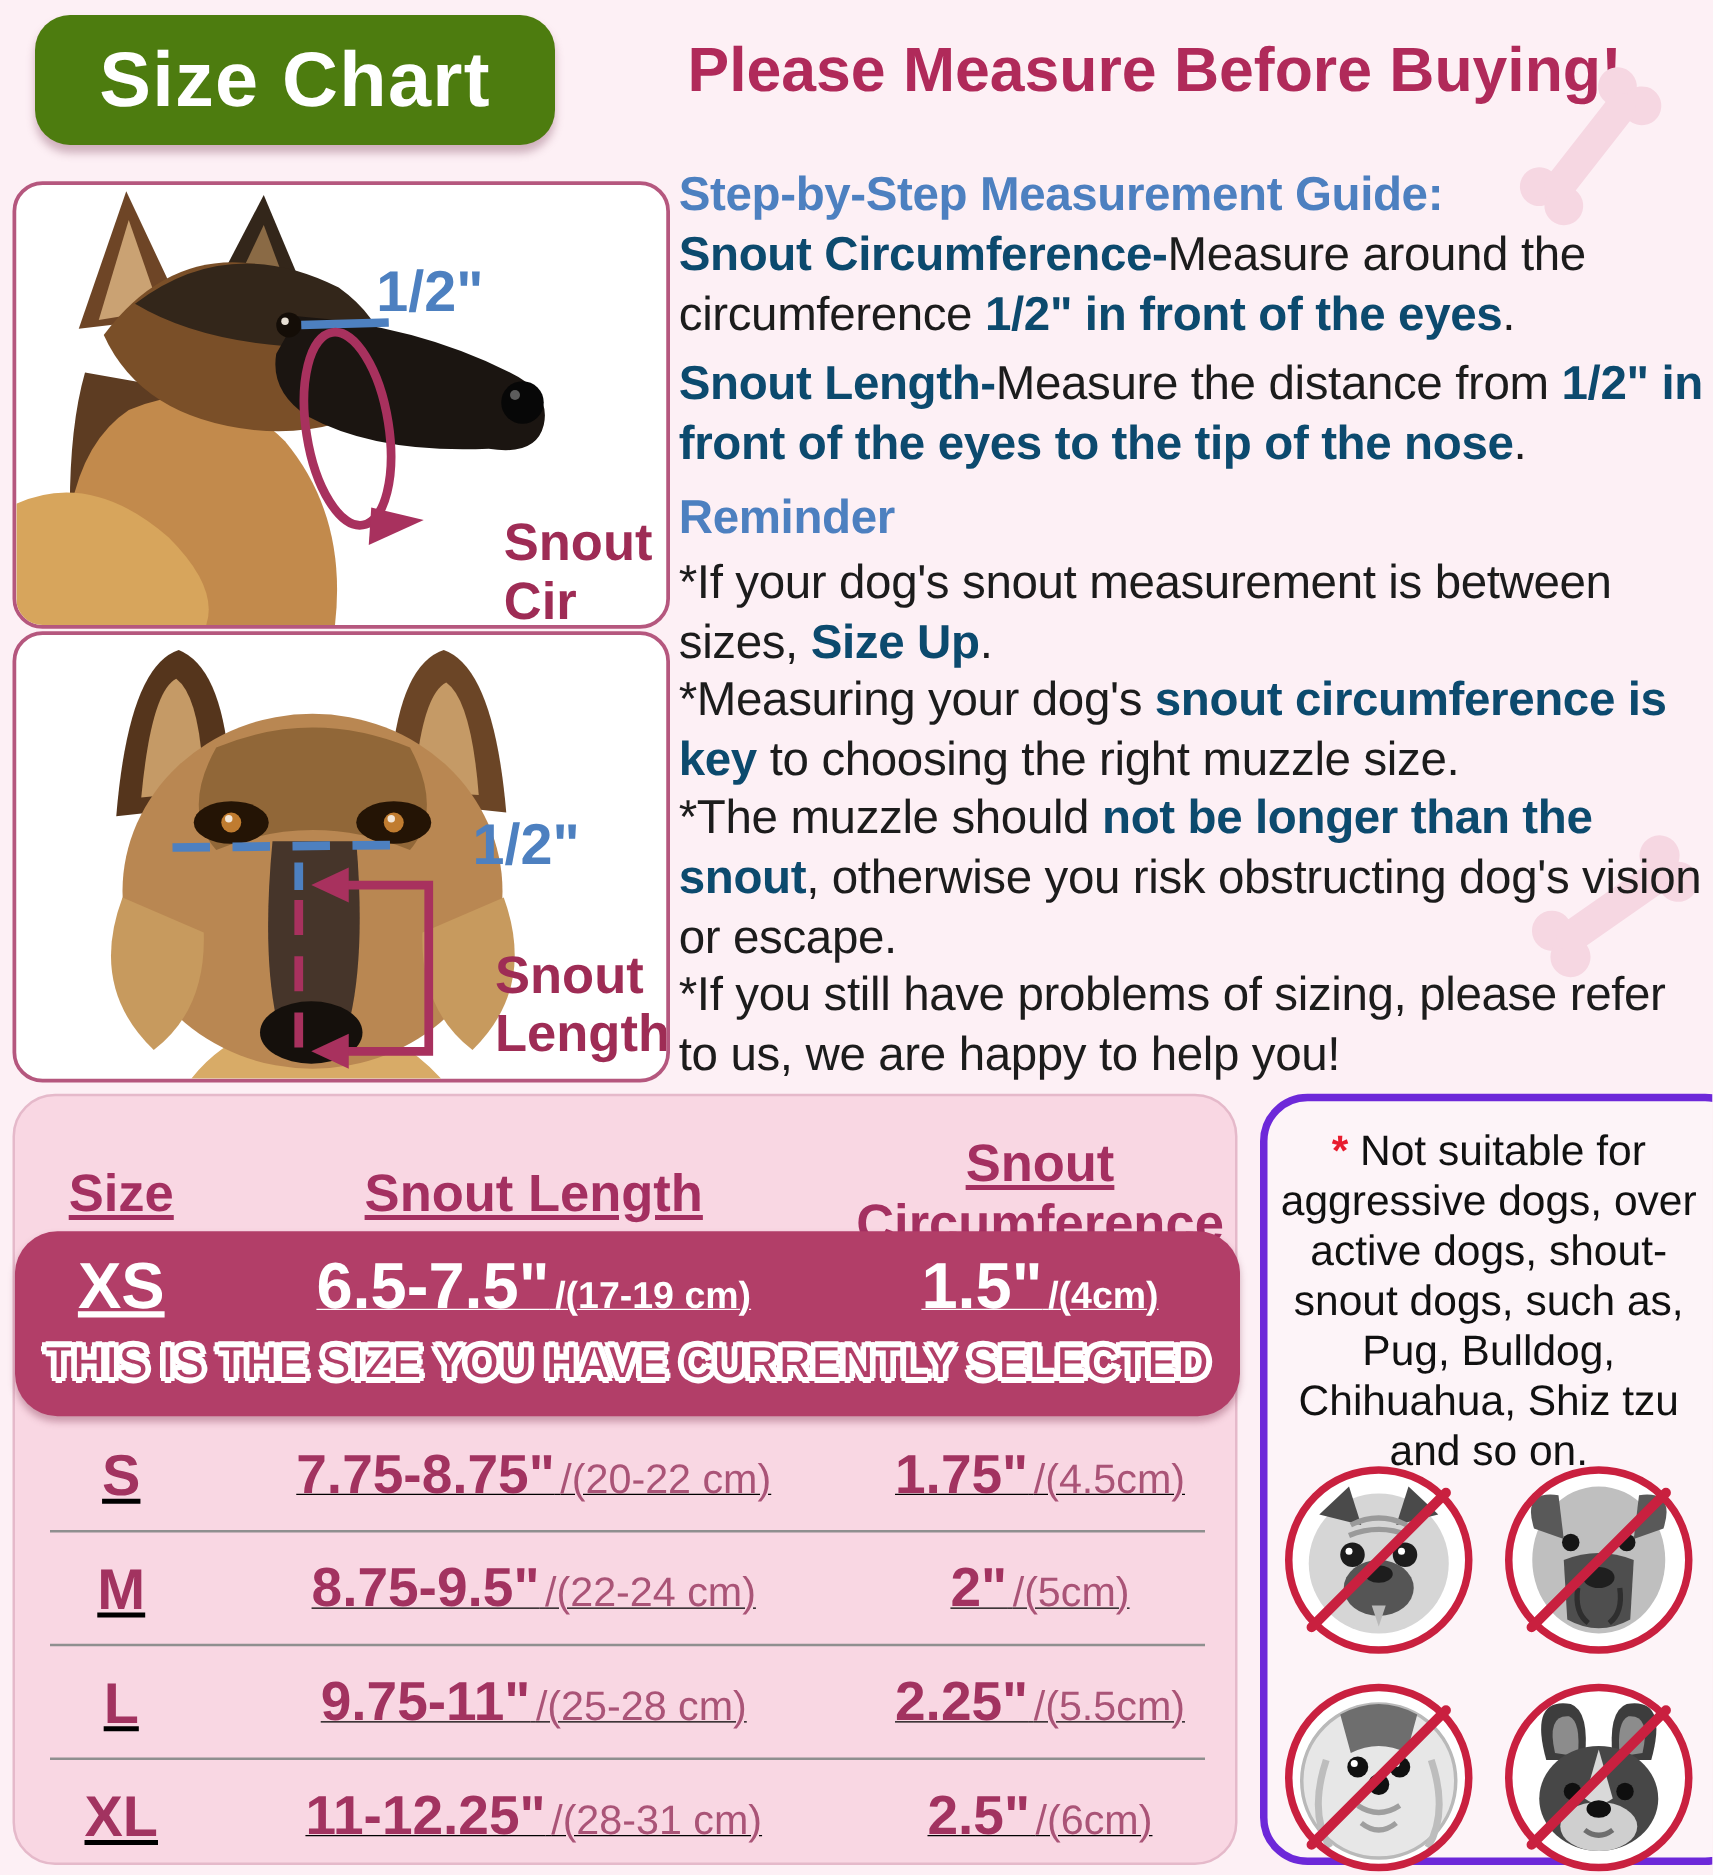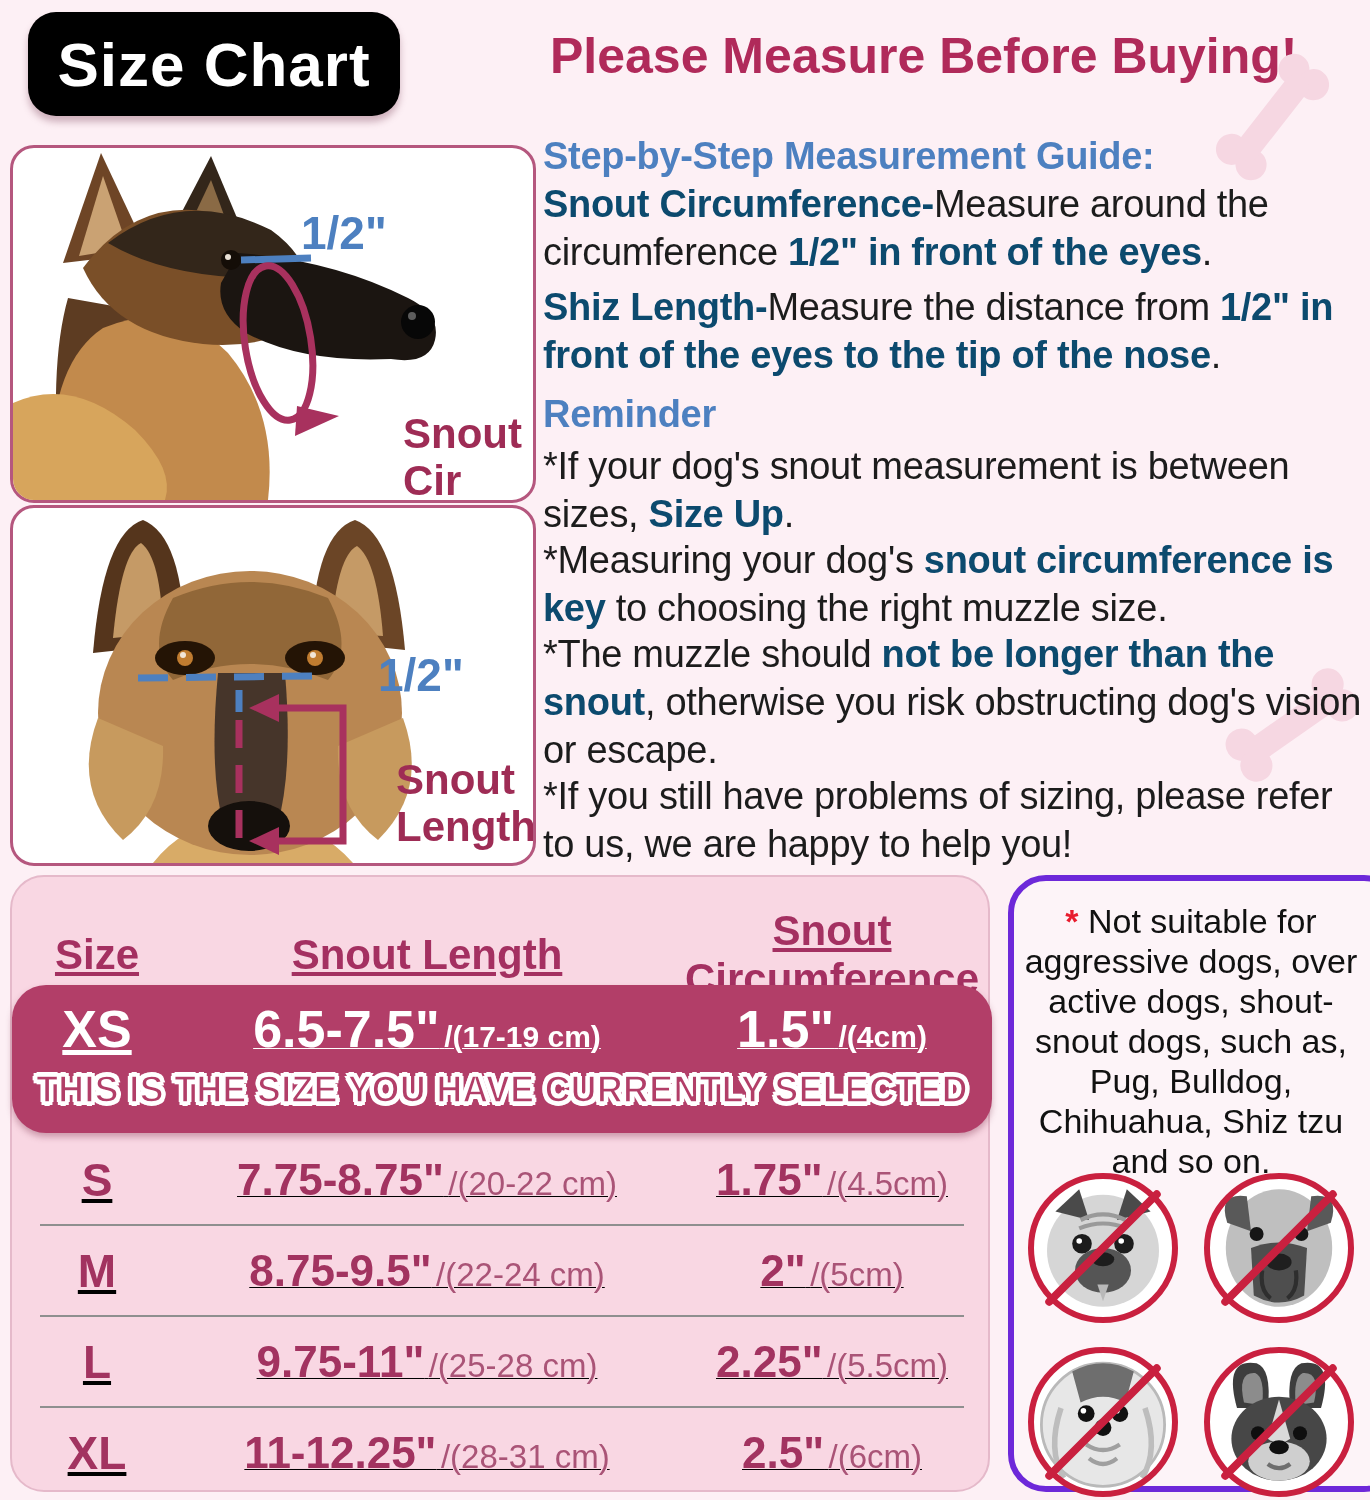--- a/index.html
+++ b/index.html
@@ -3,22 +3,22 @@
 <meta charset="utf-8">
 <style>
   html,body{margin:0;padding:0;background:#fdf1f6;}
   #canvas{
     position:relative;width:1370px;height:1500px;overflow:hidden;
     background:#fdf0f5;
     font-family:"Liberation Sans","DejaVu Sans",sans-serif;
   }
   
   .badge{
-    position:absolute;left:28px;top:12px;width:372px;height:104px;
-    background:#000000;border-radius:28px;
+    position:absolute;left:28px;top:12px;width:416px;height:104px;
+    background:#4d7c0f;border-radius:28px;
     display:flex;align-items:center;justify-content:center;
     box-shadow:0 6px 7px rgba(150,100,120,.45);
   }
   .badge span{color:#fff;font-size:62px;font-weight:bold;letter-spacing:1px;}
   .main-title{
     position:absolute;left:550px;top:28px;width:820px;
     color:#b02a5a;font-size:50px;font-weight:bold;line-height:1.15;
   }
   
   .bone{position:absolute;}
@@ -180,21 +180,21 @@
     </div>
   </div>
 
   <div class="guide-block blue-head" style="top:132px;">Step-by-Step Measurement Guide:</div>
 
   <div class="guide-block" style="top:180px;">
     <span class="mb">Snout Circumference-</span><span>Measure around the circumference </span><span class="mb">1/2" in front of the eyes</span><span>.</span>
   </div>
 
   <div class="guide-block" style="top:283px;">
-    <span class="mb">Shiz Length-</span><span>Measure the distance from </span><span class="mb">1/2" in front of the eyes to the tip of the nose</span><span>.</span>
+    <span class="mb">Snout Length-</span><span>Measure the distance from </span><span class="mb">1/2" in front of the eyes to the tip of the nose</span><span>.</span>
   </div>
 
   <div class="guide-block blue-head" style="top:390px;">Reminder</div>
 
   <div class="guide-block" style="top:442px;">
     <span>*If your dog's snout measurement is between sizes, </span><span class="mb">Size Up</span><span>.</span>
   </div>
 
   <div class="guide-block" style="top:536px;">
     <span>*Measuring your dog's </span><span class="mb">snout circumference is key</span><span> to choosing the right muzzle size.</span>

